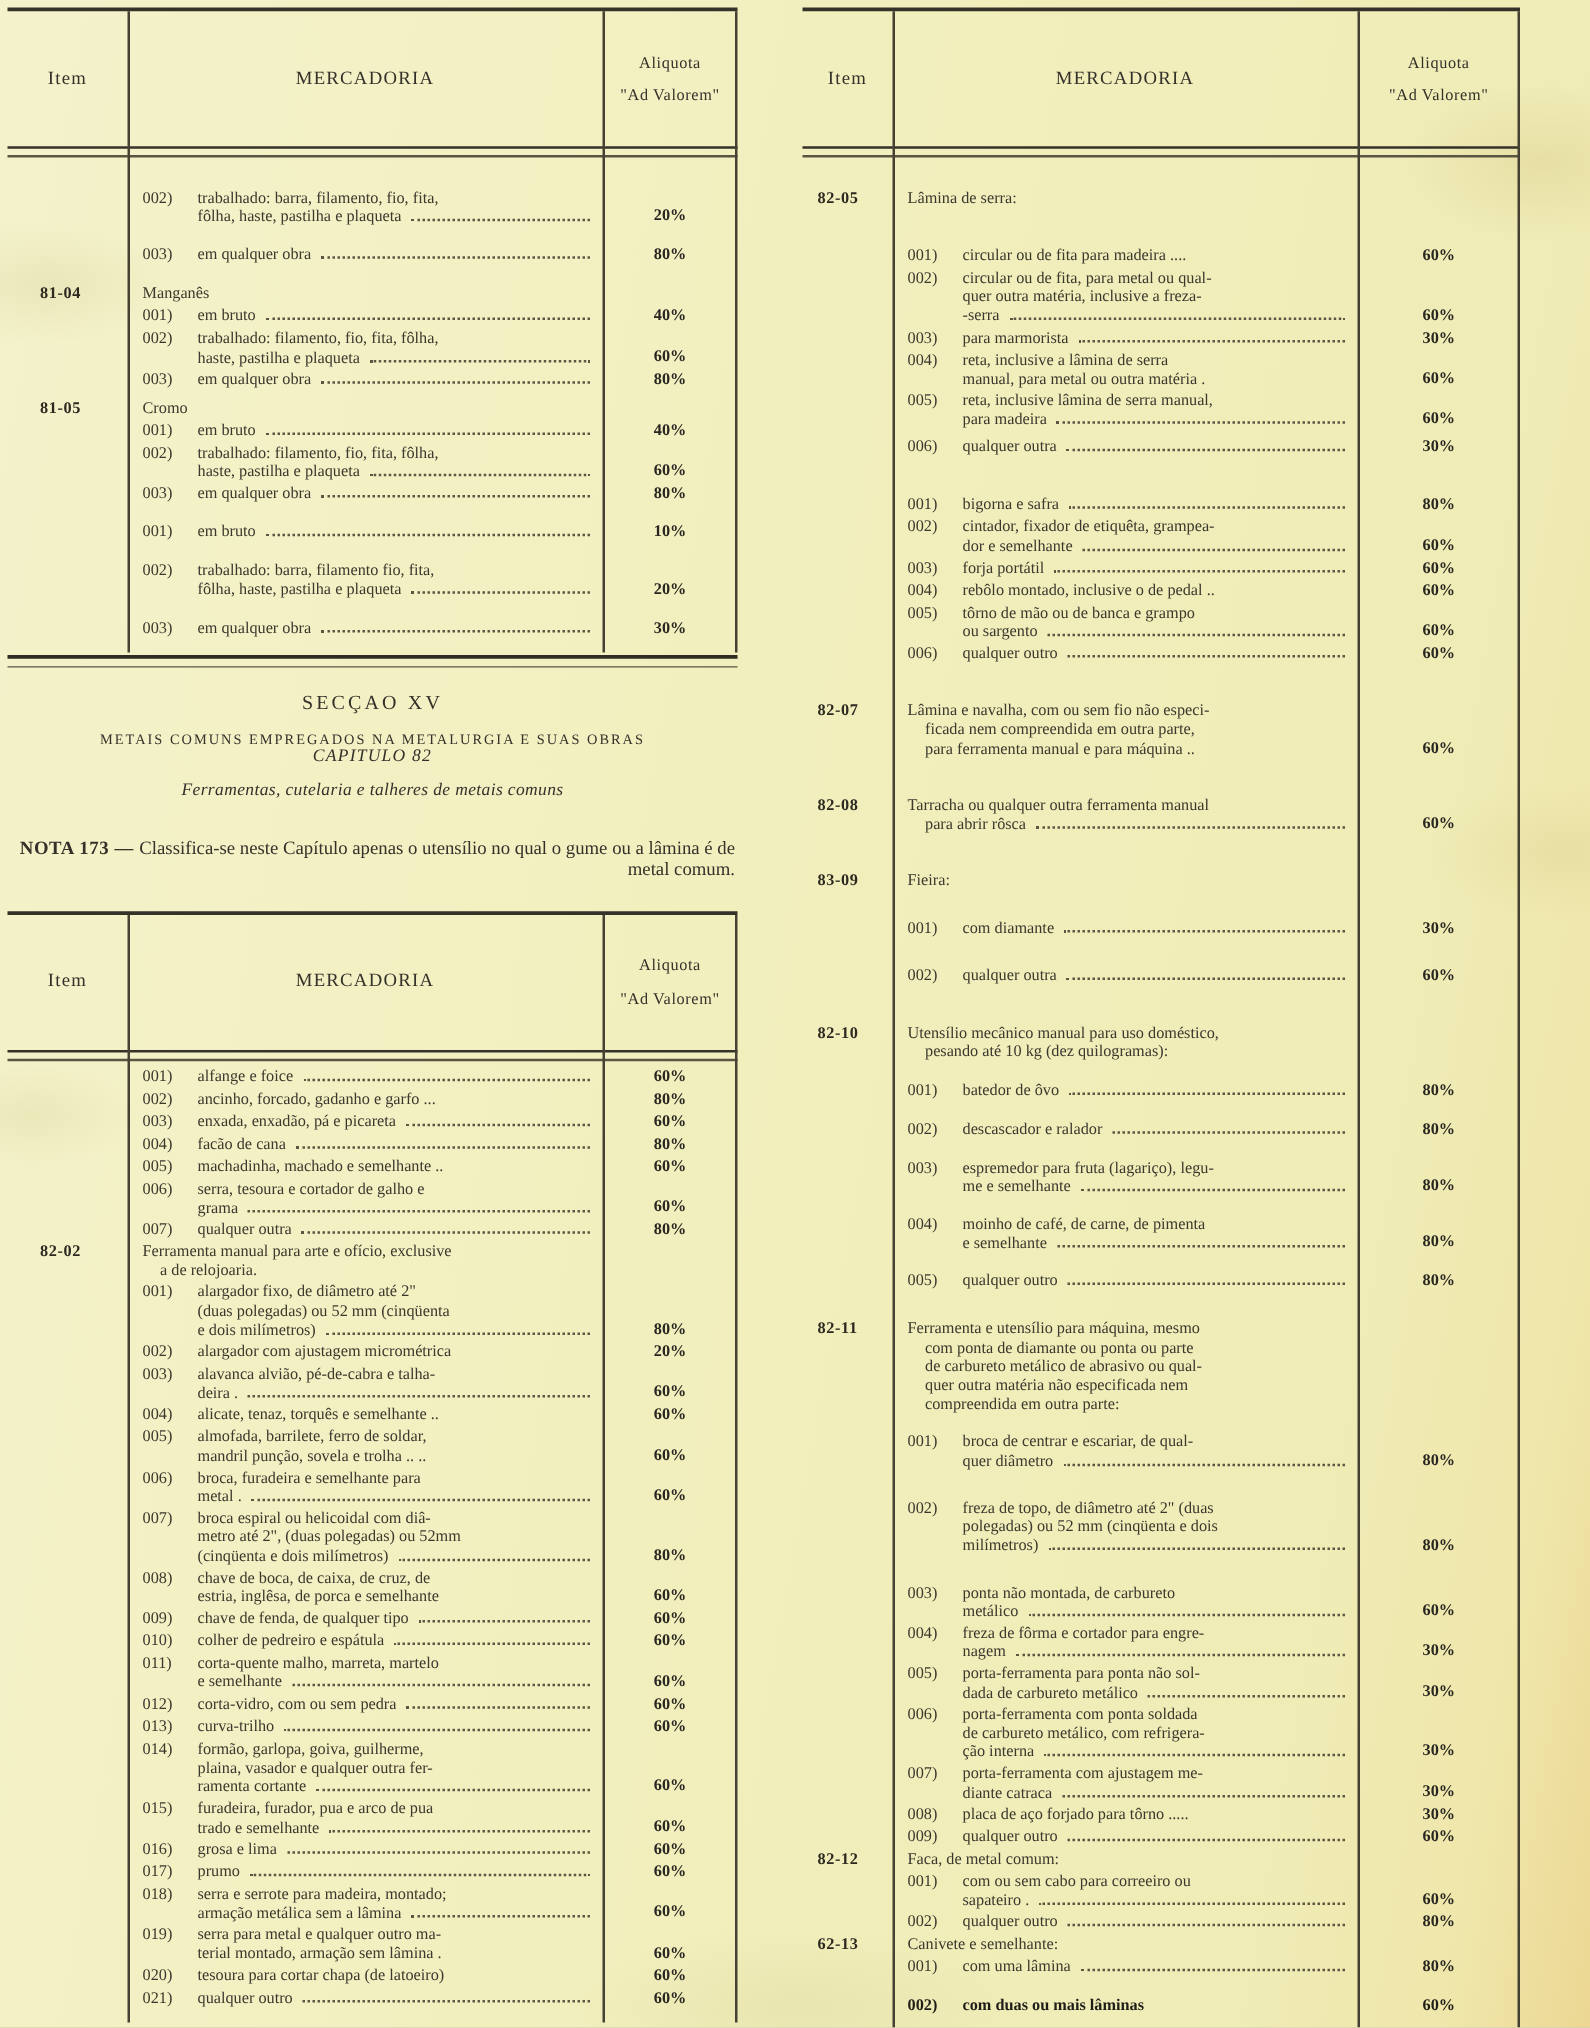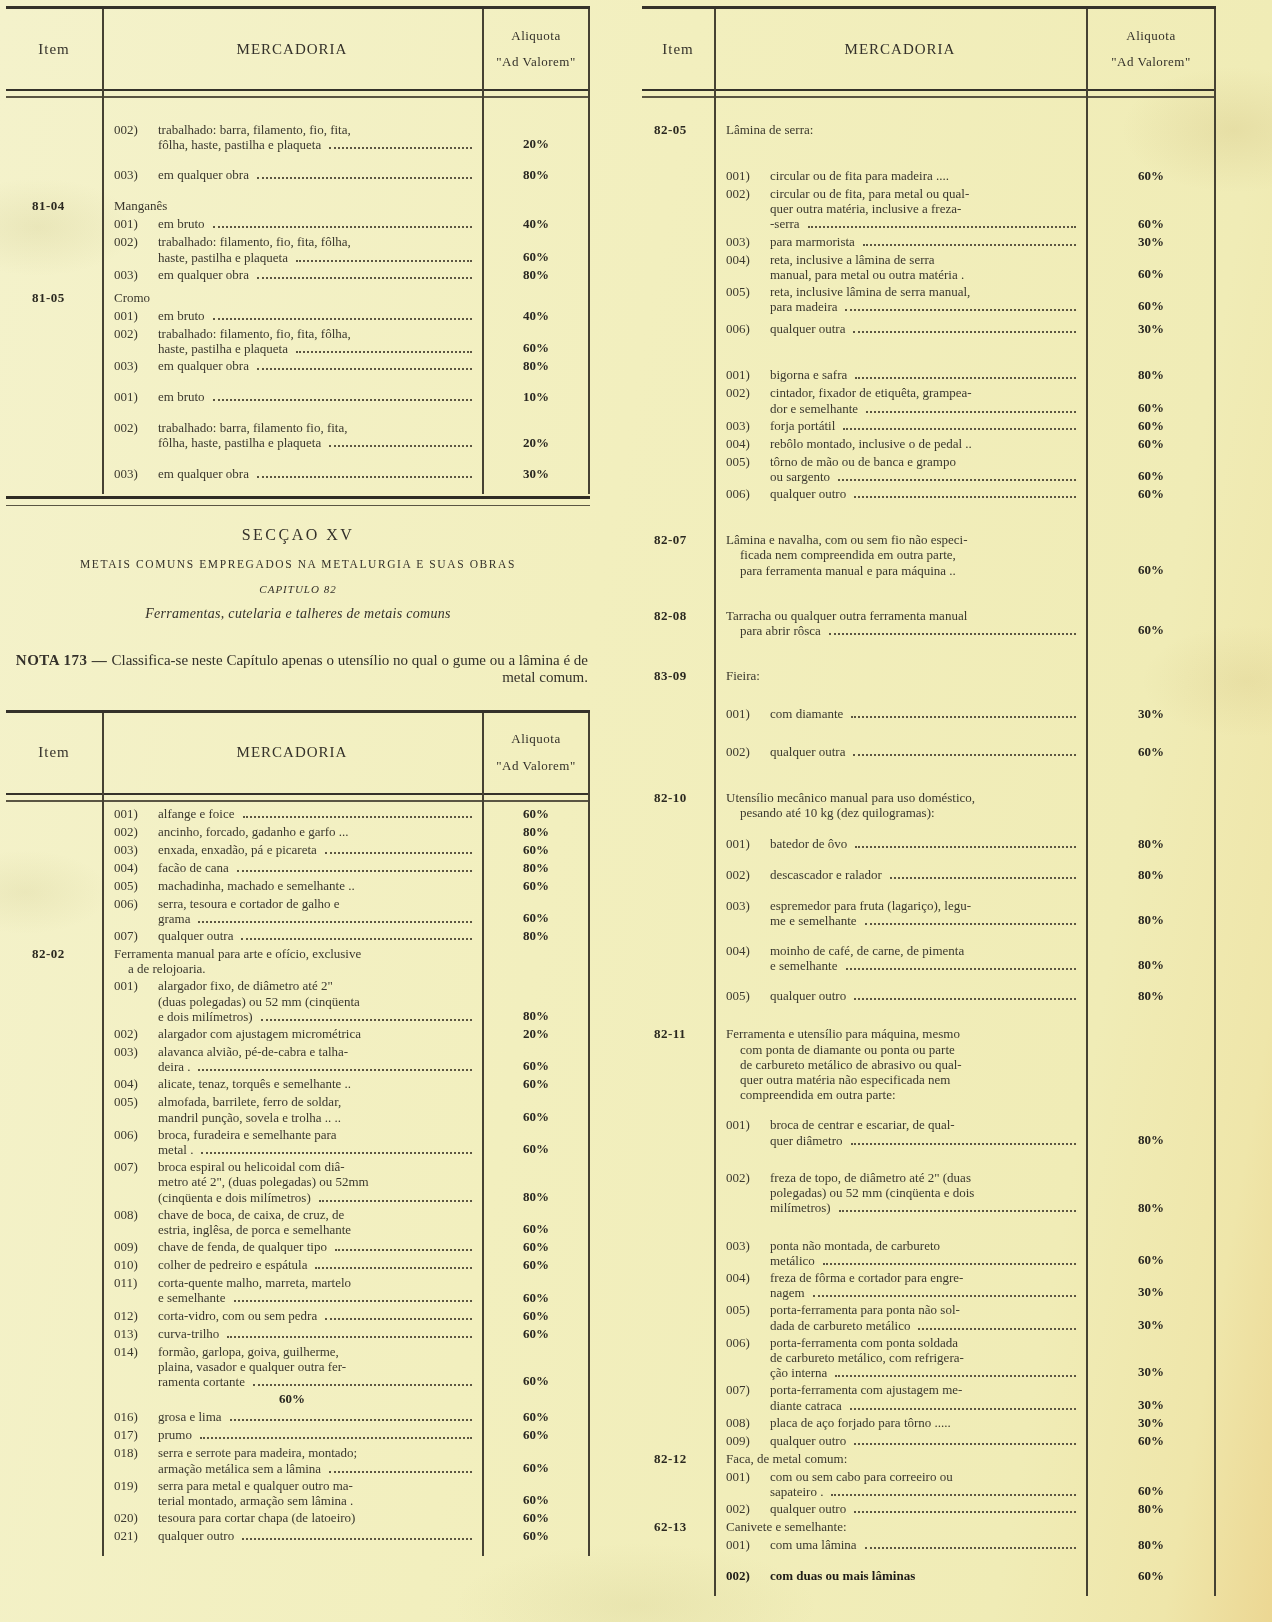--- a/index.html
+++ b/index.html
@@ -19,21 +19,21 @@
   }
   .col{position:absolute;top:6px;}
   .col-left{left:6px;width:584px;}
   .col-right{left:642px;width:574px;}
 
   .tbl{position:relative;border-top:3px solid #35322a;}
   .vl{position:absolute;top:0;bottom:0;width:2px;background:#464233;}
   .t-left .vl1{left:96px}.t-left .vl2{left:476px}.t-left .vl3{right:0}
   .t-right .vl1{left:72px}.t-right .vl2{left:444px}.t-right .vl3{right:0}
 
-  .thead{display:grid;height:80px;align-items:center;text-align:center;
+  .thead{display:grid;height:108px;align-items:center;text-align:center;
          font-size:15px;letter-spacing:1px;color:#34312a;}
   .t-left .thead,.t-left .row{grid-template-columns:96px 380px 108px;}
   .t-right .thead,.t-right .row{grid-template-columns:72px 372px 130px;}
   .h-rate{font-size:13px;letter-spacing:.5px;line-height:1.1;}
   .h-rate .a1{margin-bottom:12px;}
   .hrule{height:5px;border-top:2px solid #35322a;border-bottom:2px solid #5a5543;}
 
   .tbody{padding:2px 0 12px;}
   .row{display:grid;}
   .row.g0{margin-top:2px}.row.g1{margin-top:7px}.row.g2{margin-top:15px}
@@ -47,21 +47,21 @@
   .cont-head{padding-left:14px;}
   .t{white-space:normal;}
   .leader{flex:1 1 auto;min-width:10px;border-bottom:2px dotted #5c5642;margin:0 2px 3px 8px;}
   .c-rate{align-self:end;text-align:center;font-weight:bold;font-size:13px;color:#282620;}
   .row.bold .t,.row.bold .num,.row.bold .c-rate{font-weight:bold;color:#1f1d18;}
 
   .sep-heavy{height:6px;border-top:3px solid #2f2c24;border-bottom:1px solid #5a5543;margin-top:2px;}
   .sectionbreak{text-align:center;padding:12px 2px 24px;color:#34312a;}
   .secao{font-size:16px;letter-spacing:2.5px;margin-top:8px;}
   .secsub{font-size:11.5px;letter-spacing:1.6px;margin-top:14px;}
-  .cap{font-style:italic;font-size:11px;letter-spacing:1px;margin-top:13px;}
+  .cap{font-style:italic;font-size:14px;letter-spacing:1px;}
   .capdesc{font-style:italic;font-size:14px;margin-top:11px;letter-spacing:.3px;}
   .nota{text-align:right;font-size:15px;line-height:17px;margin-top:30px;}
   .nota b{letter-spacing:.5px;}
 </style>
 </head>
 <body>
 
 <div class="page">
 
   <div class="col col-left">
@@ -526,20 +526,30 @@
               </div>
               <div class="ln cont-num">
                 <span class="t">ramenta cortante</span>
                 <span class="leader"></span>
               </div>
             </div>
             <div class="c-rate">60%</div>
           </div>
           <div class="row g0">
             <div class="c-item"></div>
+            <div class="c-desc">
+              <div class="ln">
+                <span class="num">015)</span>
+                <span class="t">furadeira, furador, pua e arco de pua</span>
+              </div>
+              <div class="ln cont-num">
+                <span class="t">trado e semelhante</span>
+                <span class="leader"></span>
+              </div>
+            </div>
             <div class="c-rate">60%</div>
           </div>
           <div class="row g0">
             <div class="c-item"></div>
             <div class="c-desc">
               <div class="ln">
                 <span class="num">016)</span>
                 <span class="t">grosa e lima</span>
                 <span class="leader"></span>
               </div>

